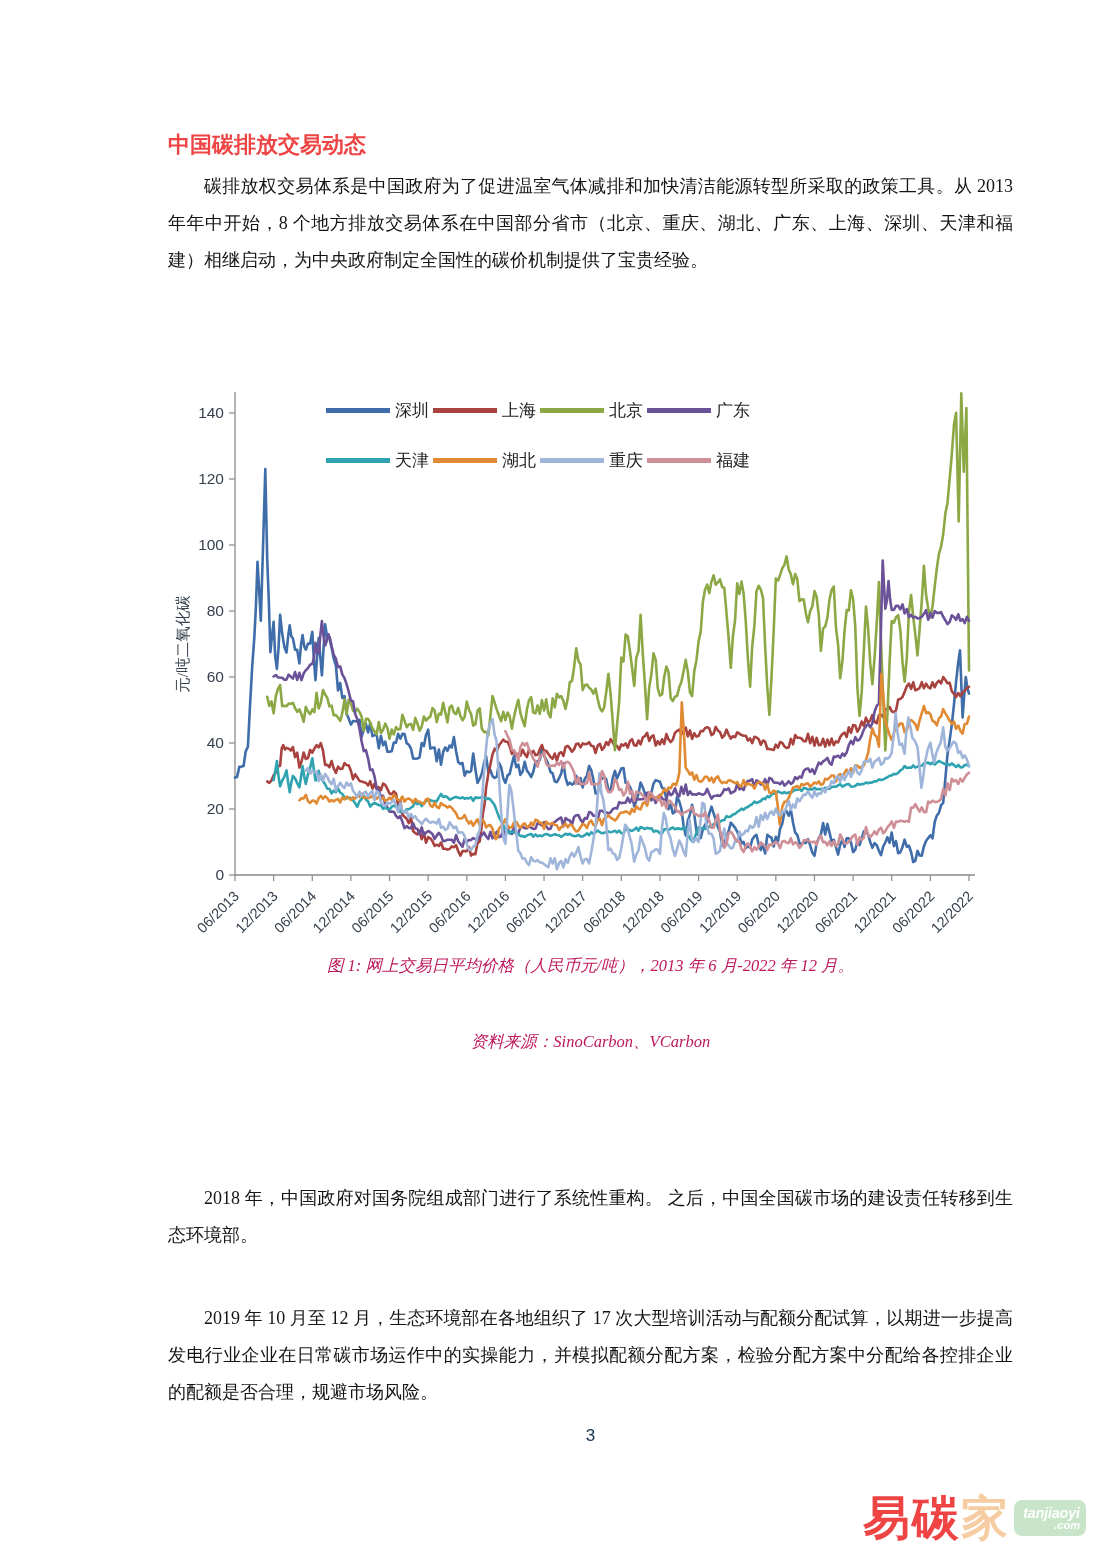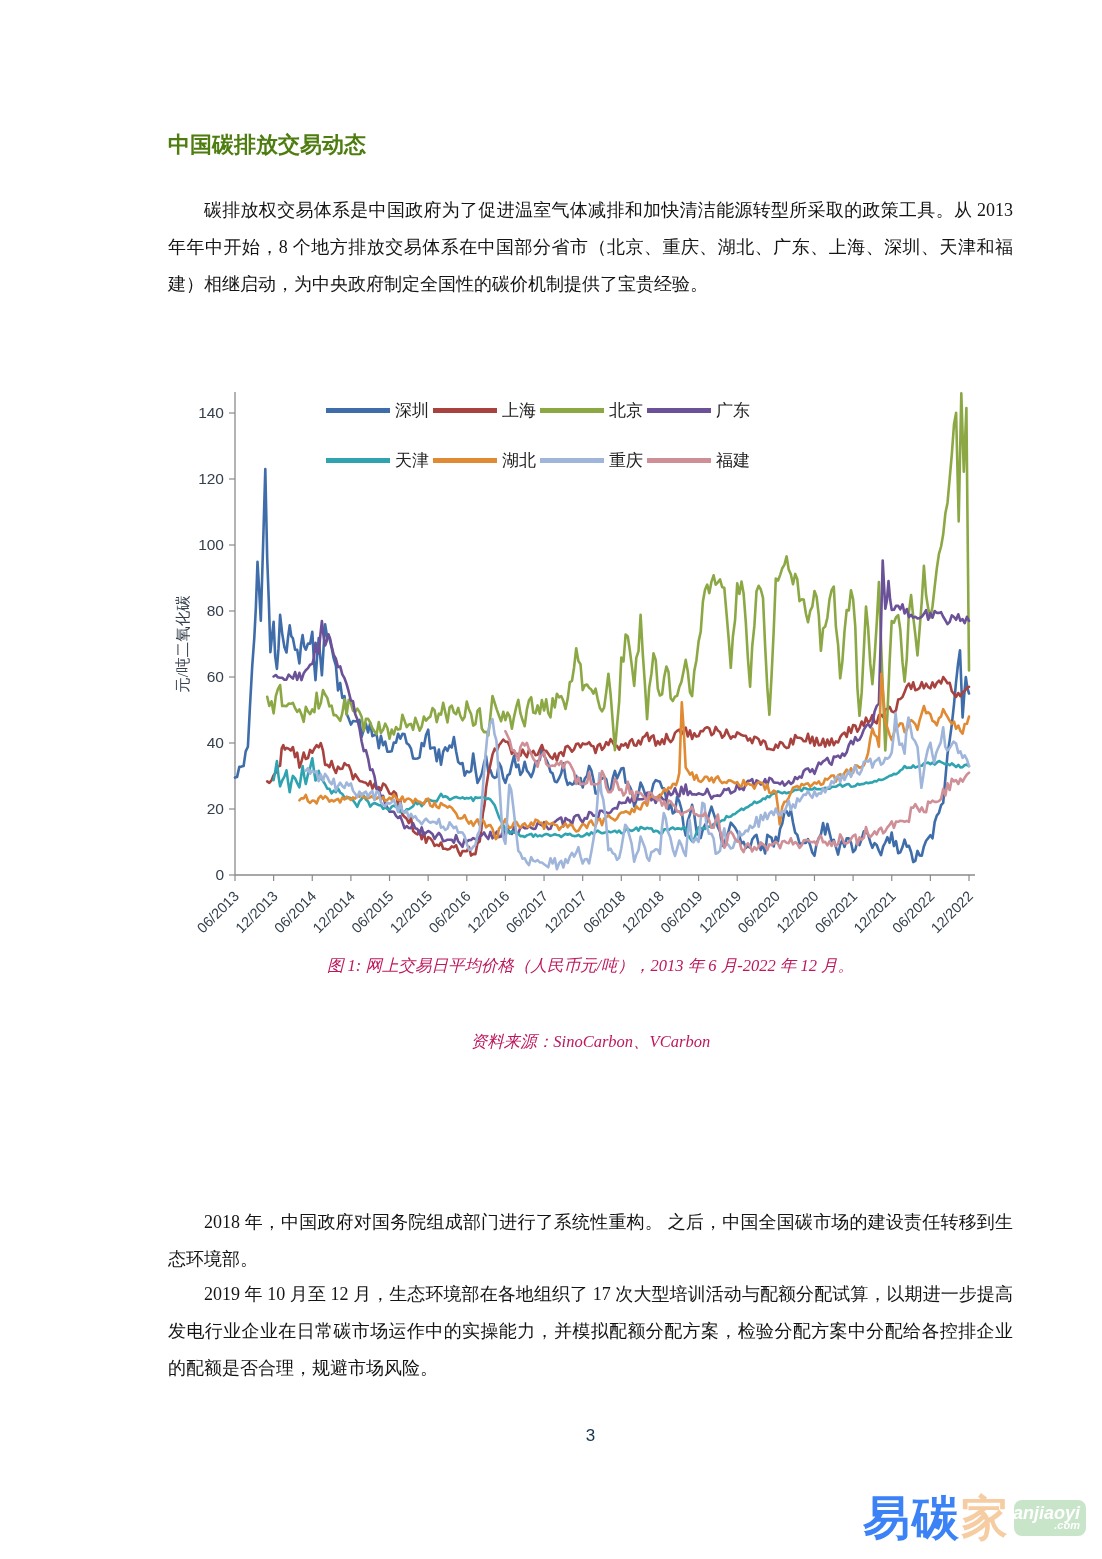--- a/index.html
+++ b/index.html
@@ -4,32 +4,32 @@
 <style>
   * { margin:0; padding:0; box-sizing:border-box; }
   html,body { background:#ffffff; }
   body { font-family:"Liberation Serif", serif; color:#1a1a1a; }
   .page {
     position:relative; width:1102px; height:1559px; background:#ffffff;
     margin:0 auto; overflow:hidden;
   }
   .heading {
     position:absolute; left:168px; top:130px; width:845px;
-    font-size:22px; font-weight:bold; color:#4d7c0f;
+    font-size:22px; font-weight:bold; color:#ef4444;
   }
   .para {
     position:absolute; left:168px; width:845px;
     font-size:18px; line-height:37px; text-align:justify;
-    text-indent:2em; color:#141414;margin-top:24px;
+    text-indent:2em; color:#141414;
   }
   #p1 { top:168px; }
   #p2 { top:281px; }
   #p3 { top:1032px; }
   #p4 { top:1180px; }
-  #p5 { top:1252px; }
+  #p5 { top:1300px; }
   .chart-wrap { position:absolute; left:166px; top:390px; width:875px; height:560px; }
   .chart-wrap svg { position:absolute; left:0; top:0; overflow:hidden;
     font-family:"Liberation Sans", sans-serif; }
   .legend {
     position:absolute; left:160px; top:6px; width:560px;
   }
   .legend-row { display:flex; height:28px; margin-bottom:22px; align-items:center; }
   .legend-item { display:flex; width:107px; align-items:center; }
   .legend-swatch { display:inline-block; width:64px; height:5px; flex:0 0 64px; }
   .legend-label { font-family:"Liberation Serif", serif; font-size:17px; color:#222; margin-left:5px; white-space:nowrap; }
@@ -41,28 +41,28 @@
   #cap2 { top:1027px; }
   .page-num {
     position:absolute; left:168px; top:1426px; width:845px; text-align:center;
     font-size:17px; color:#16324f; font-family:"Liberation Sans", sans-serif;
   }
   .logo {
     position:absolute; right:16px; top:1487px; height:62px;
     display:flex; align-items:center; user-select:none;
     font-family:"Liberation Sans", sans-serif;
   }
-  .logo-green { font-size:47px; font-weight:bold; color:#3b82f6; letter-spacing:2px; }
+  .logo-green { font-size:47px; font-weight:bold; color:#ef4444; letter-spacing:2px; }
   .logo-accent { font-size:47px; font-weight:bold; color:#f6cda2; margin-right:6px; }
   .logo-badge {
     background:#c8e5c9; border-radius:8px; width:72px; height:36px;
     display:flex; flex-direction:column; justify-content:center; align-items:flex-end;
     padding:2px 6px 2px 4px; color:#ffffff; font-weight:bold; font-style:italic;
   }
-  .logo-badge-top { font-size:18px; line-height:14px; }
+  .logo-badge-top { font-size:14px; line-height:14px; }
   .logo-badge-bottom { font-size:11px; line-height:11px;margin-left:41px; }
 </style>
 </head>
 <body>
 
 <div class="page">
 
   <h1 class="heading">中国碳排放交易动态</h1>
 
   <p class="para" id="p1">碳排放权交易体系是中国政府为了促进温室气体减排和加快清洁能源转型所采取的政策工具。从 2013 年年中开始，8 个地方排放交易体系在中国部分省市（北京、重庆、湖北、广东、上海、深圳、天津和福建）相继启动，为中央政府制定全国性的碳价机制提供了宝贵经验。</p>

